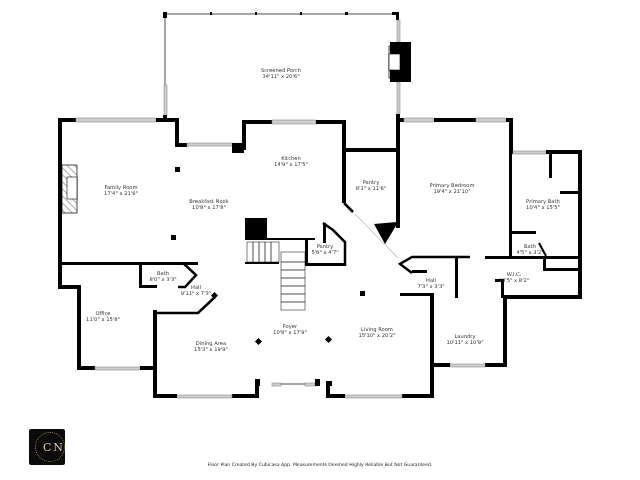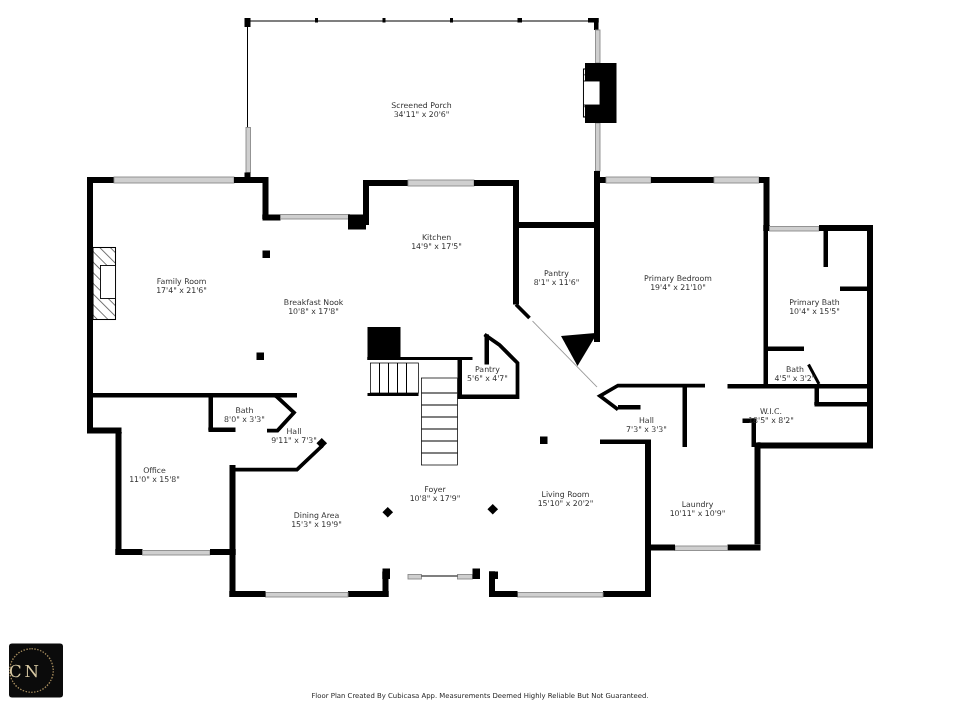--- a/index.html
+++ b/index.html
@@ -3,21 +3,21 @@
   <meta charset="utf-8">
   <style>
     html, body { margin: 0; padding: 0; background: #ffffff; }
     body { width: 640px; height: 480px; position: relative; overflow: hidden; font-family: "DejaVu Sans", sans-serif; }
     #plan { position: absolute; left: 0; top: 0; width: 640px; height: 480px; }
     .wall { fill: #000; }
     .room-label { font-family: "DejaVu Sans", sans-serif; font-size: 5.2px; fill: #333; text-anchor: middle; }
     .window { fill: #cfcfcf; stroke: #8a8a8a; stroke-width: 0.6; }
     .thin { stroke: #000; stroke-width: 0.7; fill: none; }
     .hatch { fill: url(#hatch); stroke: #000; stroke-width: 0.7; }
-    .logo { position: absolute; left: 6px; top: 429px; width: 36px; height: 36px; background: #0b0b0b; border-radius: 2px; display: flex; align-items: center; justify-content: flex-start; }
+    .logo { position: absolute; left: 29px; top: 429px; width: 36px; height: 36px; background: #0b0b0b; border-radius: 2px; display: flex; align-items: center; justify-content: flex-end; }
     .logo-ring { position: absolute; width: 28px; height: 28px; border-radius: 50%; border: 1px dotted #a0875a; }
     .logo-text { color: #d8c9a3; font-family: "DejaVu Serif", serif; font-size: 11px; letter-spacing: 2px; position: relative; }
     .footer { position: absolute; left: 0; width: 640px; top: 462px; text-align: center; font-size: 4.6px; color: #222; font-family: "DejaVu Sans", sans-serif; }
   </style>
 </head>
 <body>
 
 <svg id="plan" viewBox="0 0 640 480" xmlns="http://www.w3.org/2000/svg">
   <defs>
     <pattern id="hatch" width="5" height="5" patternUnits="userSpaceOnUse" patternTransform="rotate(-45)">

